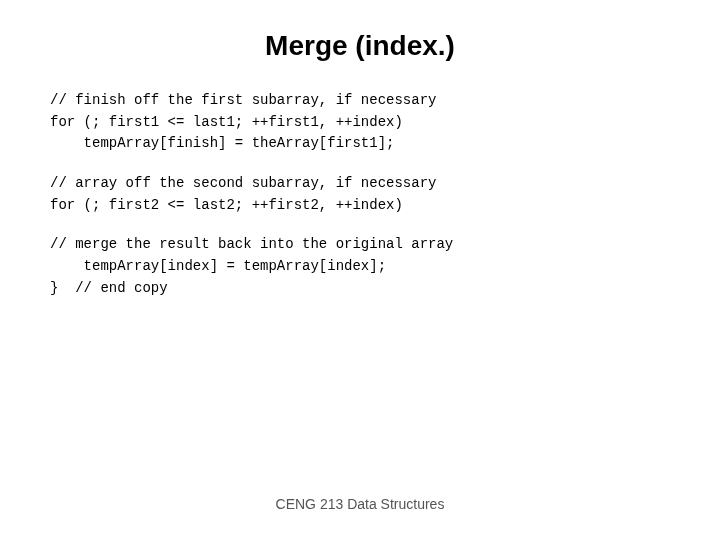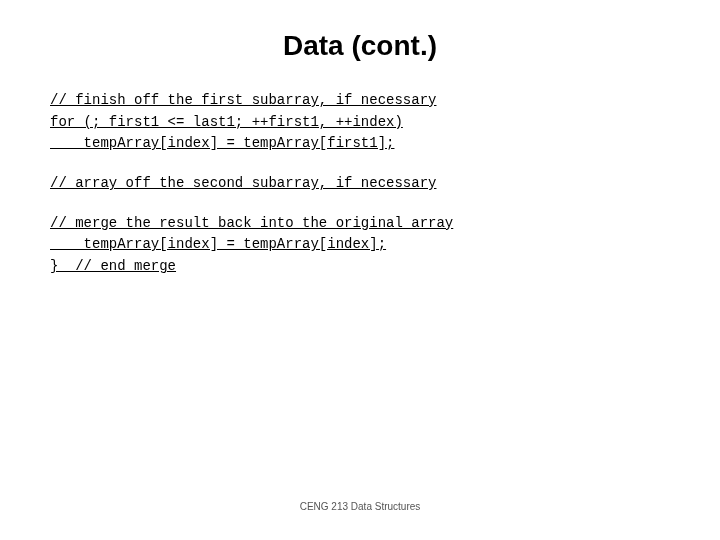--- a/index.html
+++ b/index.html
@@ -34,53 +34,53 @@
     }
     .code-block {
       font-family: 'Courier New', Courier, monospace;
       font-size: 14px;
       color: #000000;
       width: 100%;
       line-height: 1.55;
     }
     .code-section {
       margin-bottom: 18px;
-      text-decoration: underline;
     }
     .code-line {
       white-space: pre;
     }
     .footer {
       margin-top: auto;
-      font-size: 10px;
+      font-size: 14px;
       color: #555555;
       text-align: center;
       padding-bottom: 8px;
     }
   </style>
 </head>
 <body>
 
 <div class="page-container">
-  <h1 class="title">Data (cont.)</h1>
+  <h1 class="title">Merge (index.)</h1>
 
   <div class="code-block">
 
     <div class="code-section">
       <div class="code-line">// finish off the first subarray, if necessary</div>
       <div class="code-line">for (; first1 &lt;= last1; ++first1, ++index)</div>
-      <div class="code-line">    tempArray[index] = tempArray[first1];</div>
+      <div class="code-line">    tempArray[finish] = theArray[first1];</div>
     </div>
 
     <div class="code-section">
       <div class="code-line">// array off the second subarray, if necessary</div>
+      <div class="code-line">for (; first2 &lt;= last2; ++first2, ++index)</div>
     </div>
 
     <div class="code-section">
       <div class="code-line">// merge the result back into the original array</div>
       <div class="code-line">    tempArray[index] = tempArray[index];</div>
-      <div class="code-line">}  // end merge</div>
+      <div class="code-line">}  // end copy</div>
     </div>
 
   </div>
 
   <div class="footer">CENG 213 Data Structures</div>
 </div>
 
 </body></html>

